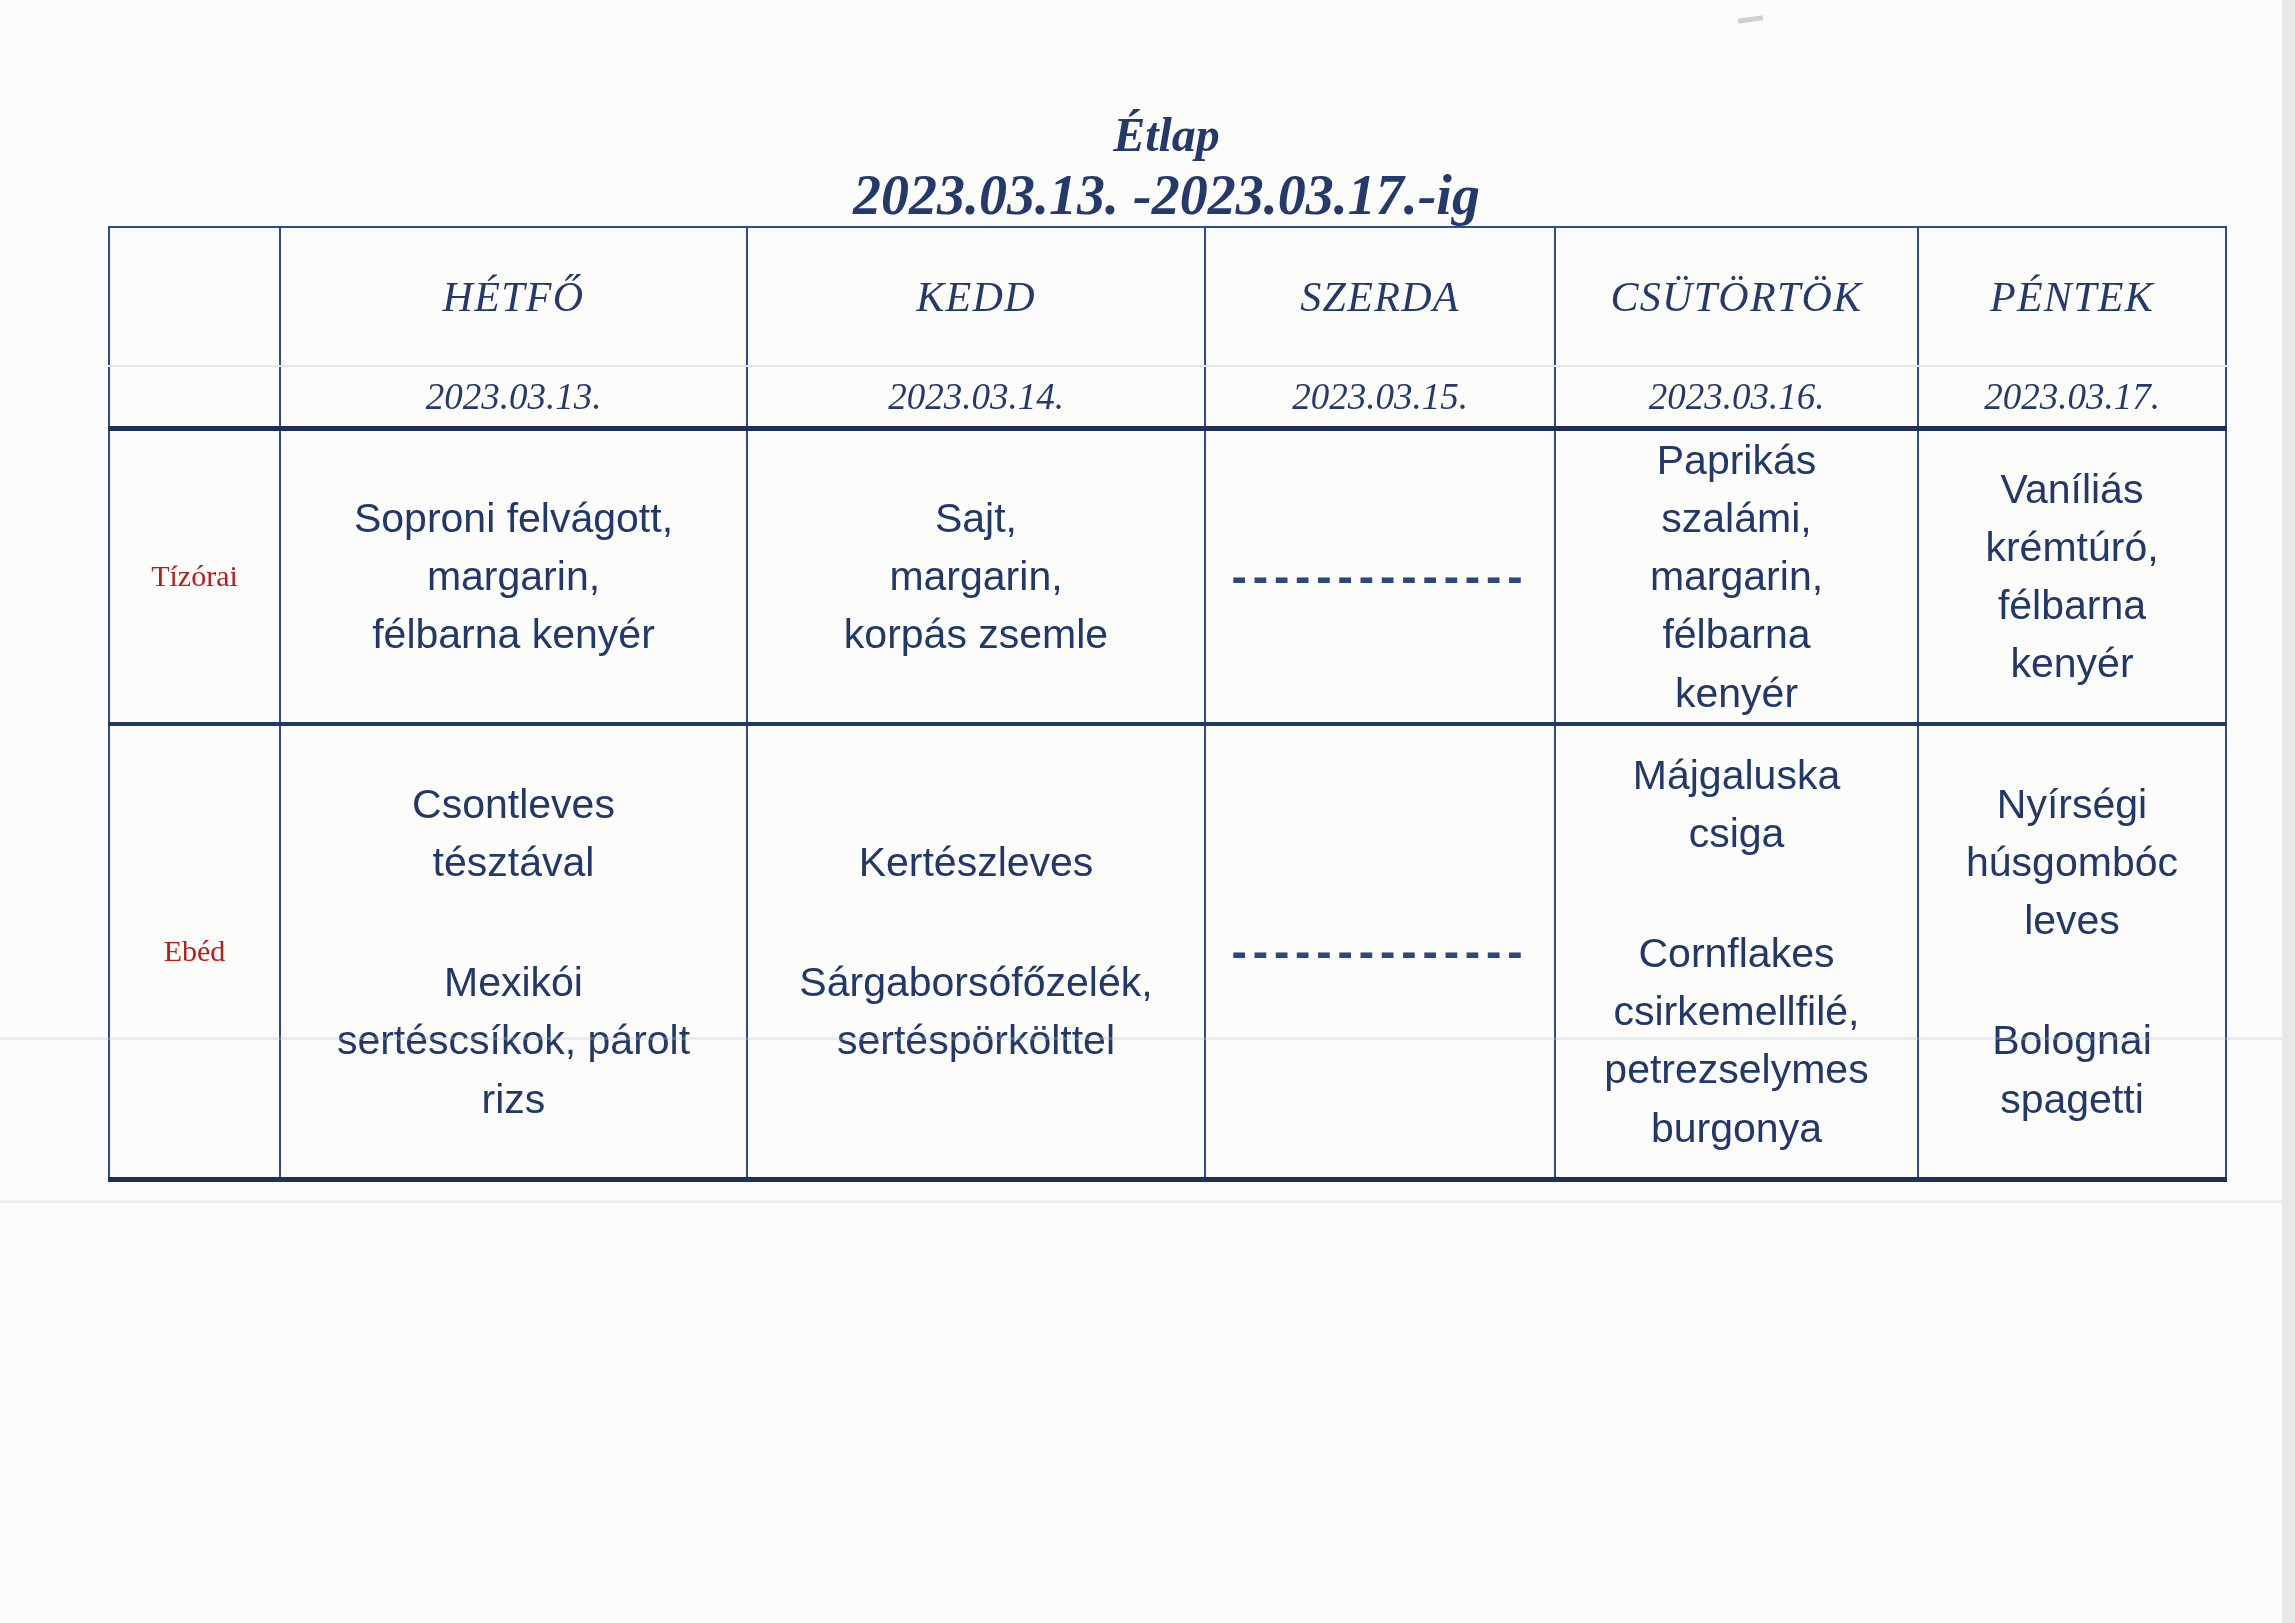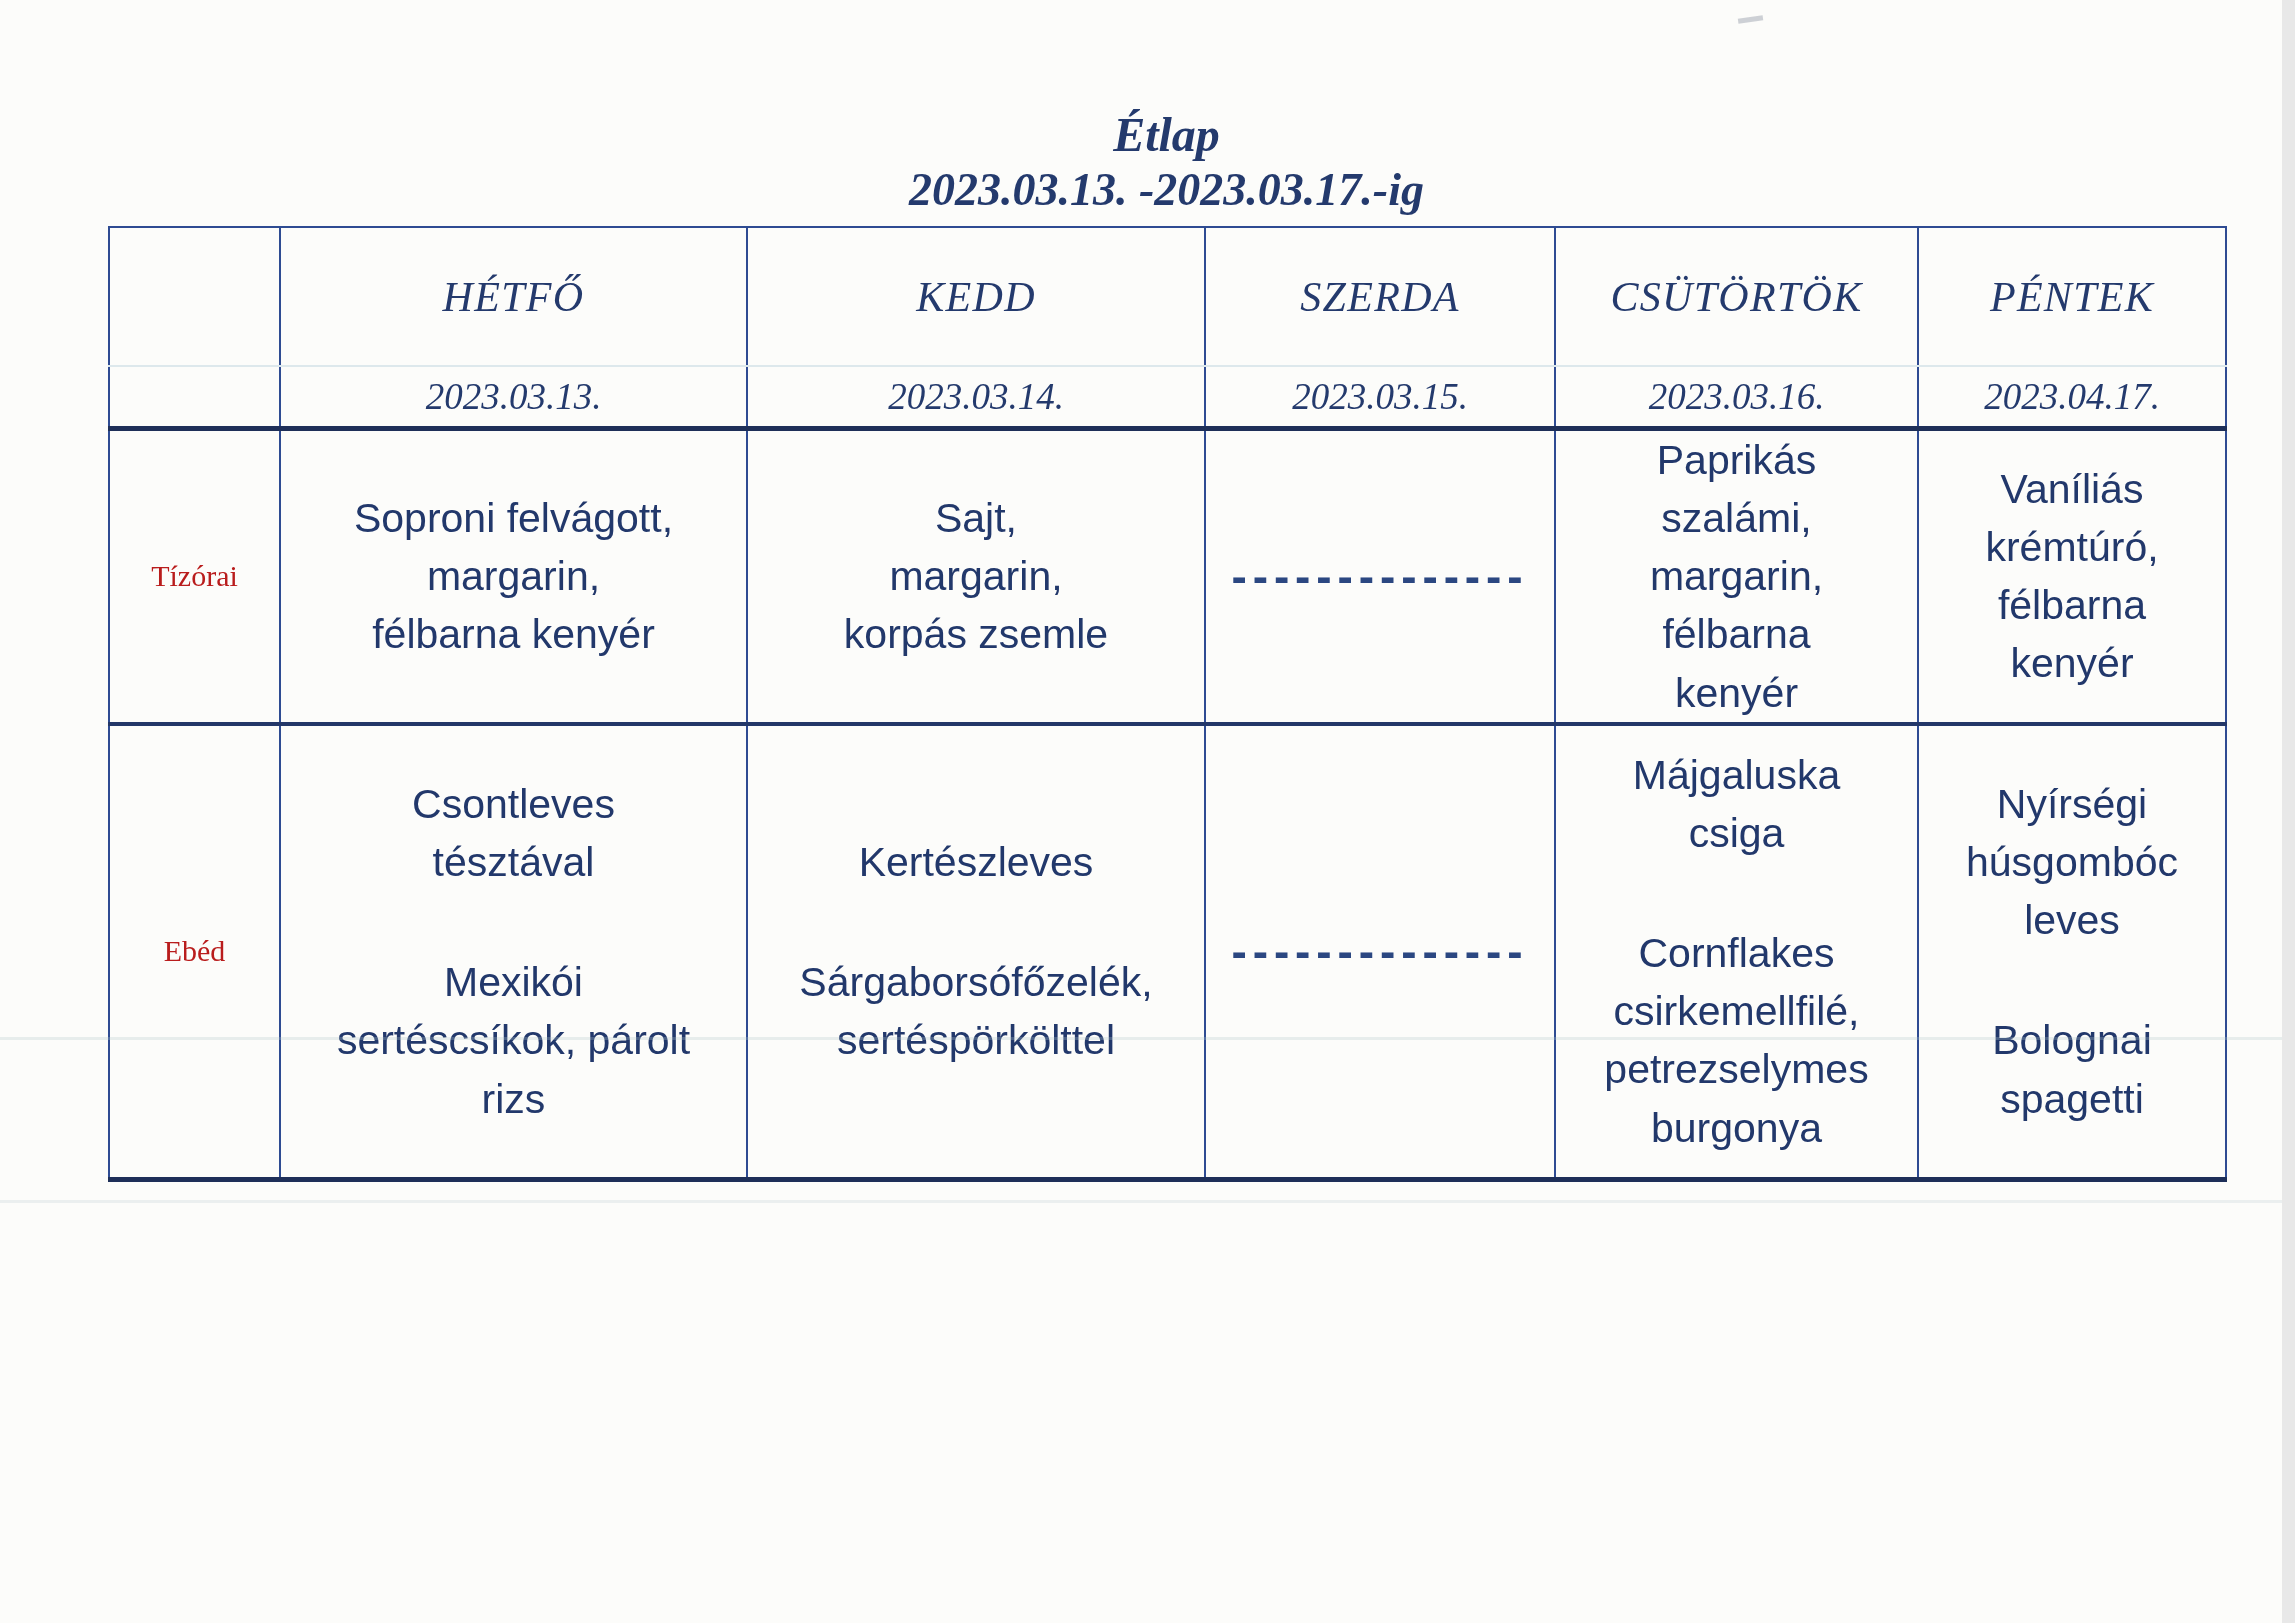--- a/index.html
+++ b/index.html
@@ -32,21 +32,21 @@
     font-family:"Liberation Serif", serif;
     font-style:italic;
     font-weight:700;
     font-size:48px;
     line-height:1.34;
   }
   .doc-subtitle{
     font-family:"Liberation Serif", serif;
     font-style:italic;
     font-weight:700;
-    font-size:46px;
+    font-size:56px;
     line-height:1.0;
   }
   
   table.menu-table{
     position:absolute;
     left:108px; top:226px;
     width:2117px;
     border-collapse:collapse;
     table-layout:fixed;
     border:2.6px solid var(--grid-blue);
@@ -150,21 +150,21 @@
       <th class="day-name">CSÜTÖRTÖK</th>
       <th class="day-name">PÉNTEK</th>
     </tr>
 
     <tr class="date-row">
       <td></td>
       <th class="date-cell">2023.03.13.</th>
       <th class="date-cell">2023.03.14.</th>
       <th class="date-cell">2023.03.15.</th>
       <th class="date-cell">2023.03.16.</th>
-      <th class="date-cell">2023.04.17.</th>
+      <th class="date-cell">2023.03.17.</th>
     </tr>
 
     <tr class="row-tizorai">
       <th class="row-label">Tízórai</th>
       <td>
             <div class="cell-text">Soproni felvágott,
 margarin,
 félbarna kenyér</div>
           </td>
       <td>

